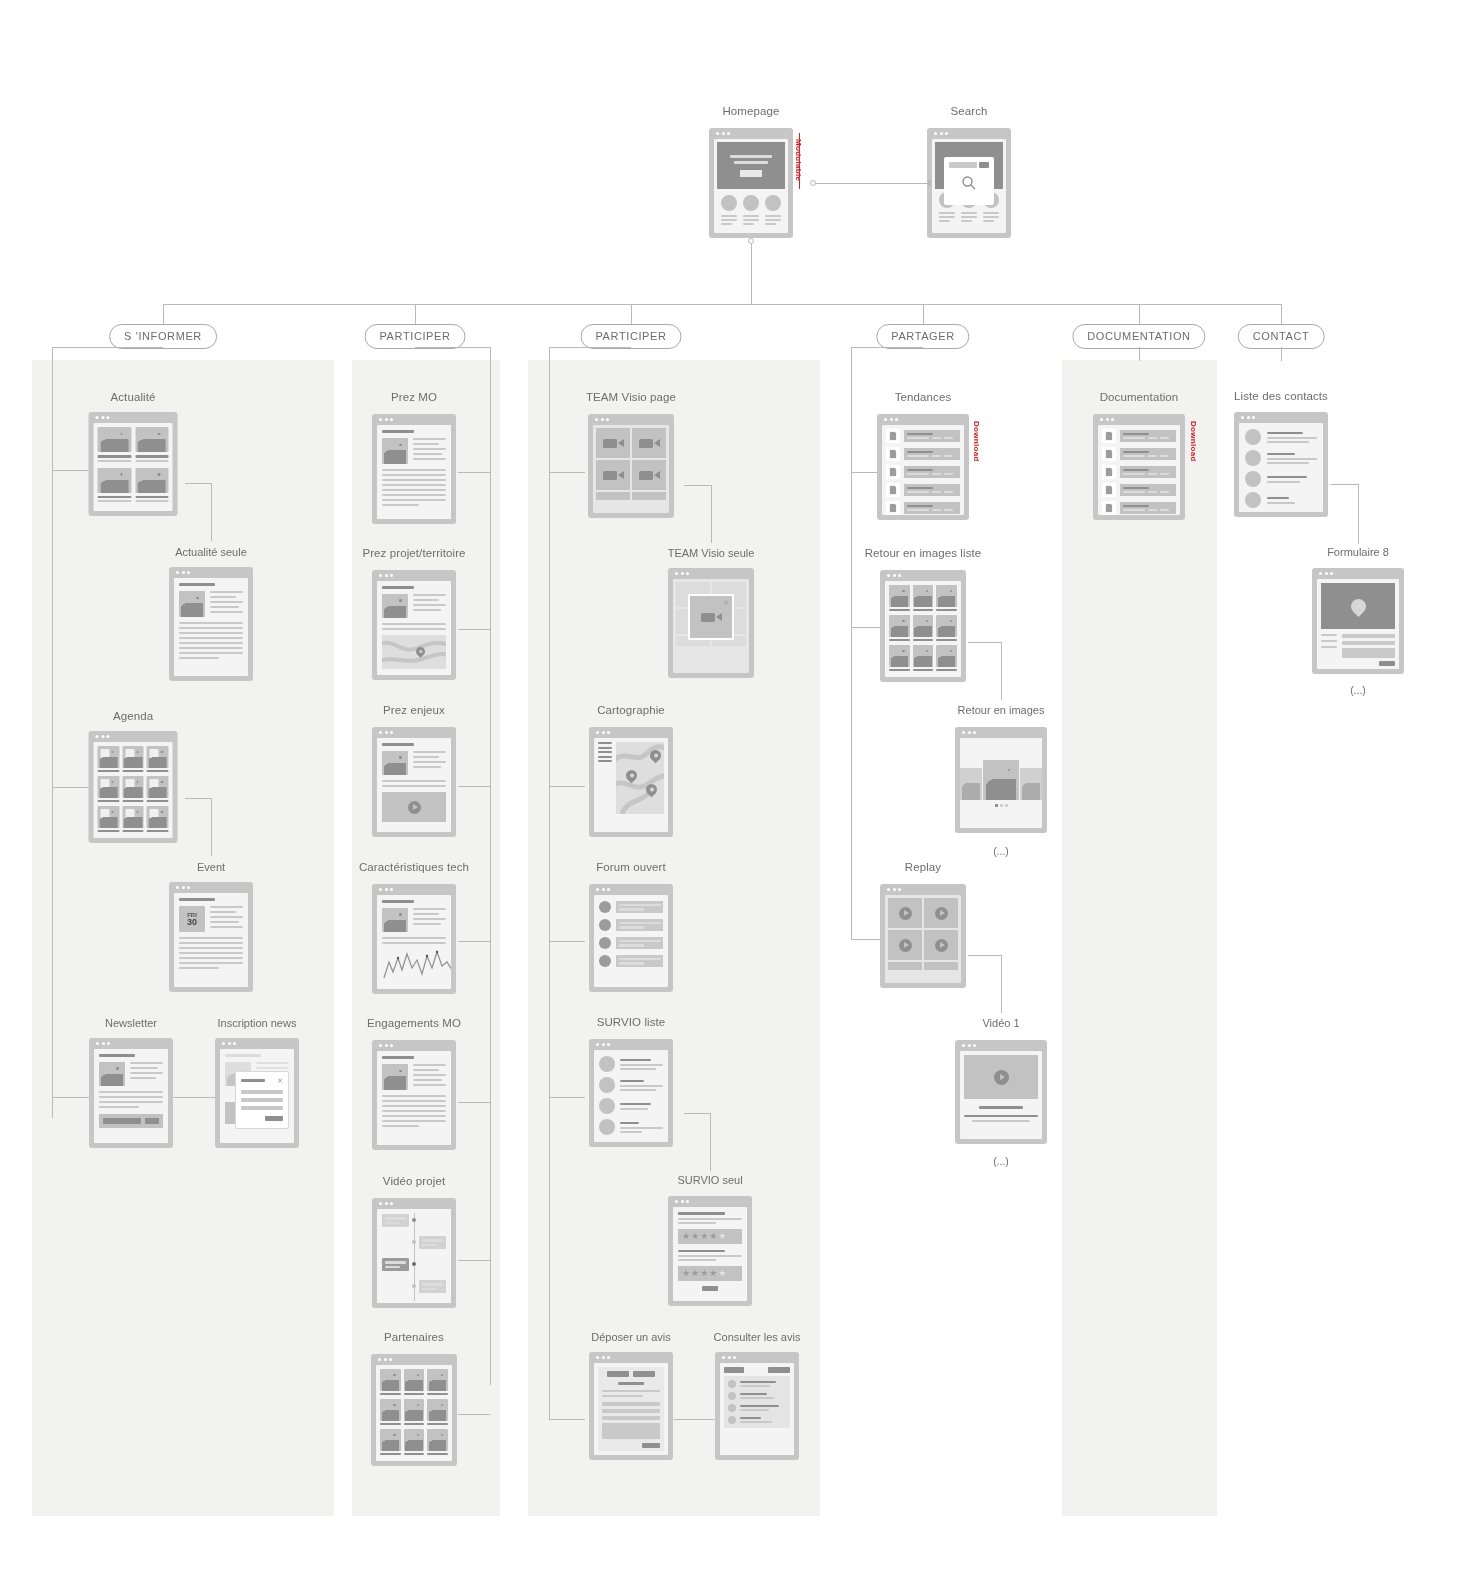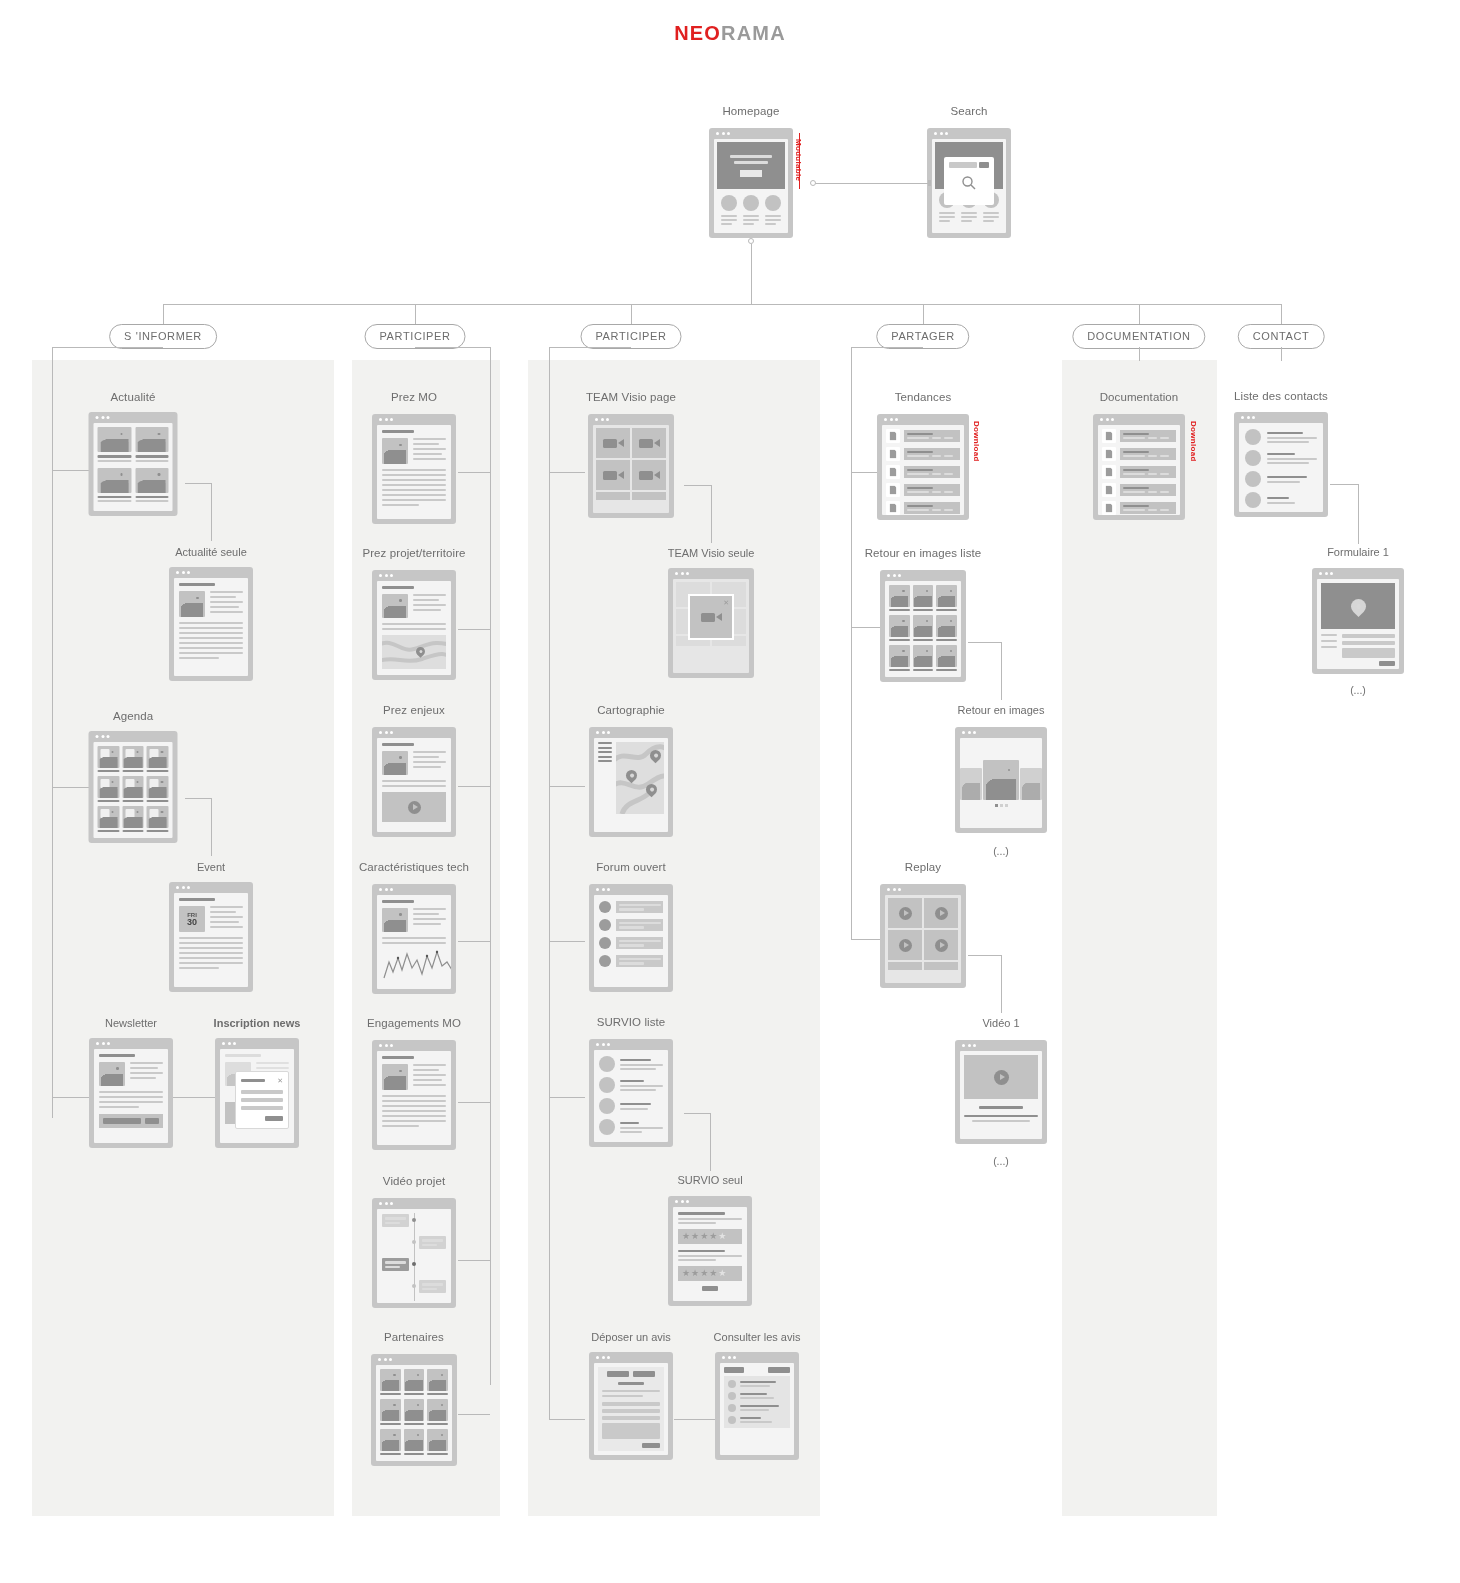--- a/index.html
+++ b/index.html
@@ -182,23 +182,20 @@
   .star.off { color: #e2e2e2; }
   .closex {
     position:absolute; font-size:7px; color:#9c9c9c; line-height:1;
   }
 </style>
 </head>
 <body>
 
 <div id="page">
 
-  <div class="brand">
-    <span class="neo">NEO</span><span class="rama">RAMA</span>
-  </div>
 
   <div class="colpanel" style="left:32px;  top:360px; width:302px; height:1156px;"></div>
   <div class="colpanel" style="left:352px; top:360px; width:148px; height:1156px;"></div>
   <div class="colpanel" style="left:528px; top:360px; width:292px; height:1156px;"></div>
   <div class="colpanel" style="left:1062px;top:360px; width:155px; height:1156px;"></div>
 
   <div class="nlabel" style="left:751px; top:105px;">Homepage</div>
   <div class="nlabel" style="left:969px; top:105px;">Search</div>
 
   <div class="mock" style="left:751px; top:128px; width:84px; height:110px;">
@@ -537,21 +534,21 @@
           <div class="bar" style="height:2px;width:62%;"></div>
       </div>
       <div style="margin-top:6px;background:#c2c2c2;padding:4px;display:flex;gap:4px;align-items:center;">
         <div class="bard" style="flex:1;height:6px;"></div>
         <div class="bard" style="width:14px;height:6px;"></div>
       </div>
     </div>
   </div>
   <div class="ln lnh" style="left:173px; top:1097px; width:42px;"></div>
 
-  <div class="nsub" style="left:257px; top:1017px;font-weight:bold;">Inscription news</div>
+  <div class="nsub" style="left:257px; top:1017px;">Inscription news</div>
   <div class="mock" style="left:257px; top:1038px; width:84px; height:110px;">
     <div class="dots">
         <i></i>
         <i></i>
         <i></i>
       </div>
     <div class="screen" style="padding:5px;">
       <div class="barl" style="width:56%;height:3px;"></div>
       <div class="rowflex" style="gap:5px;margin-top:5px;opacity:.45;">
         <div class="imgbox" style="width:26px;height:24px;"></div>
@@ -1479,21 +1476,21 @@
         <div style="flex:1;">
             <div class="bard" style="height:2.5px;width:44%;margin-bottom:2.5px;"></div>
             <div class="bar" style="height:2px;width:56%;"></div>
           </div>
       </div>
     </div>
   </div>
   <div class="ln lnh" style="left:1330px; top:484px; width:28px;"></div>
   <div class="ln lnv" style="left:1358px; top:484px; height:60px;"></div>
 
-  <div class="nsub" style="left:1358px; top:546px;">Formulaire 1</div>
+  <div class="nsub" style="left:1358px; top:546px;">Formulaire 8</div>
   <div class="mock" style="left:1358px; top:568px; width:92px; height:106px;">
     <div class="dots">
         <i></i>
         <i></i>
         <i></i>
       </div>
     <div class="screen" style="padding:4px;">
       <div style="height:46px;background:#8f8f8f;display:flex;align-items:center;justify-content:center;position:relative;">
         <div class="pin" style="position:relative;width:15px;height:15px;background:#d6d6d6;"></div>
       </div>

